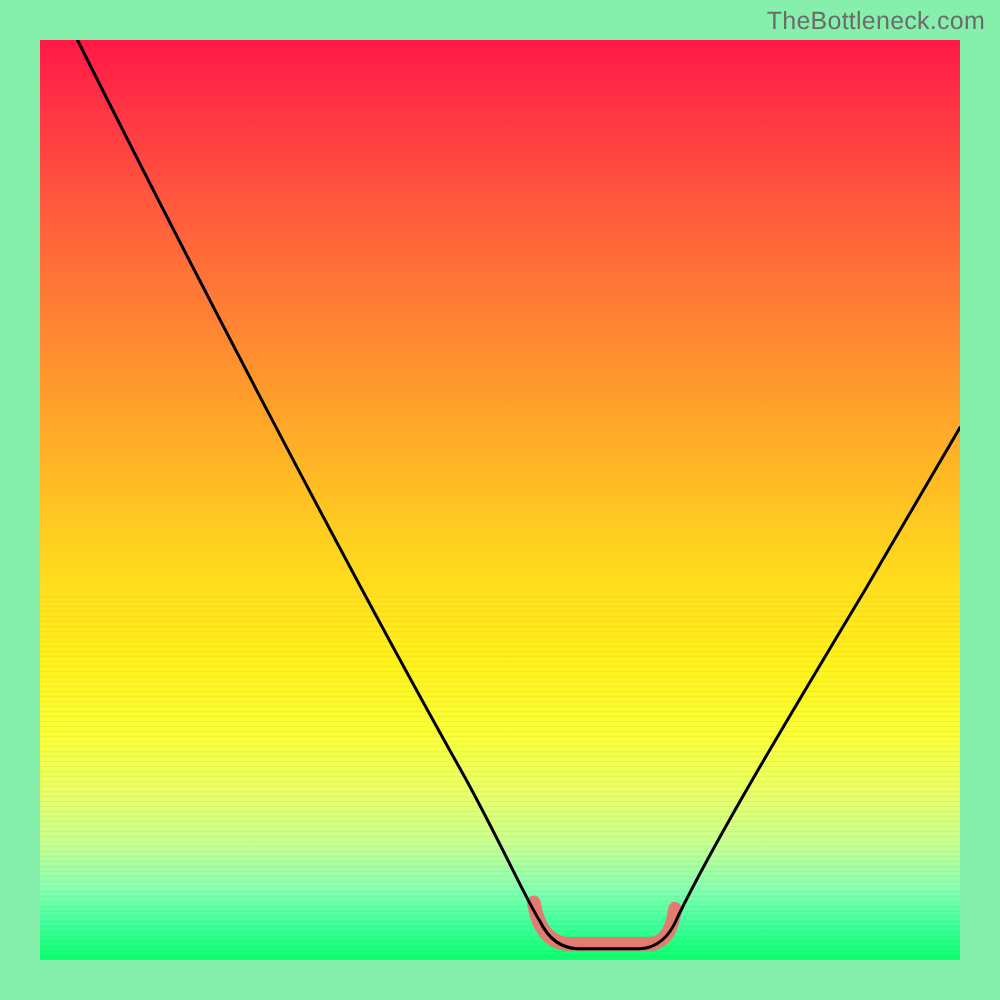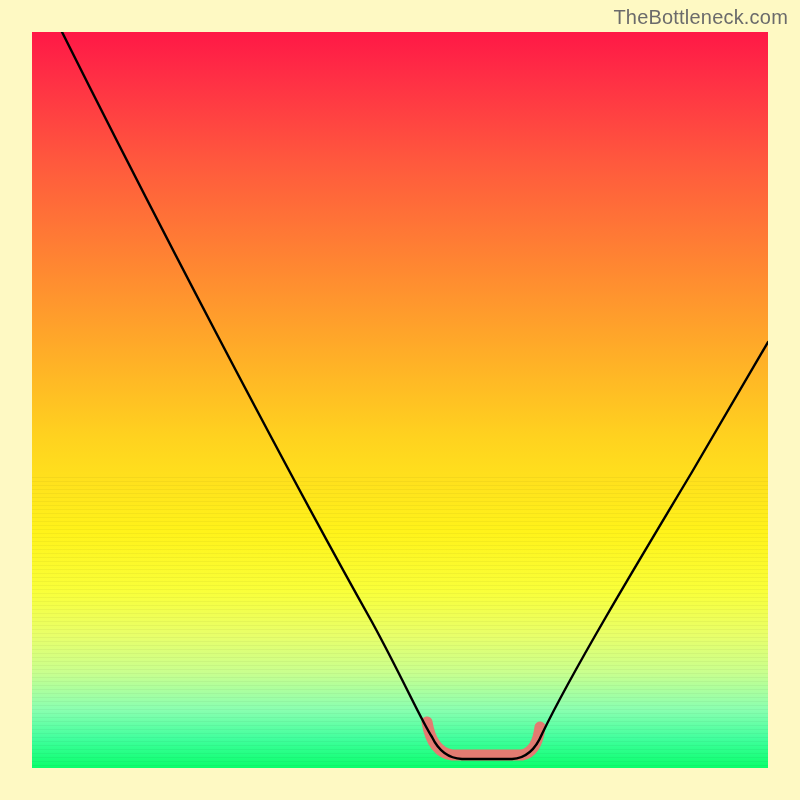--- a/index.html
+++ b/index.html
@@ -10,21 +10,21 @@
     background: #000;
     overflow: hidden;
     font-family: Arial, Helvetica, sans-serif;
   }
   .frame {
     position: absolute;
     top: 0;
     left: 0;
     width: 800px;
     height: 800px;
-    background: #fef9c3;
+    background: #86efac;
   }
   .plot {
     position: absolute;
     top: 32px;
     left: 32px;
     width: 736px;
     height: 736px;
     overflow: hidden;
   }
   .gradient {

